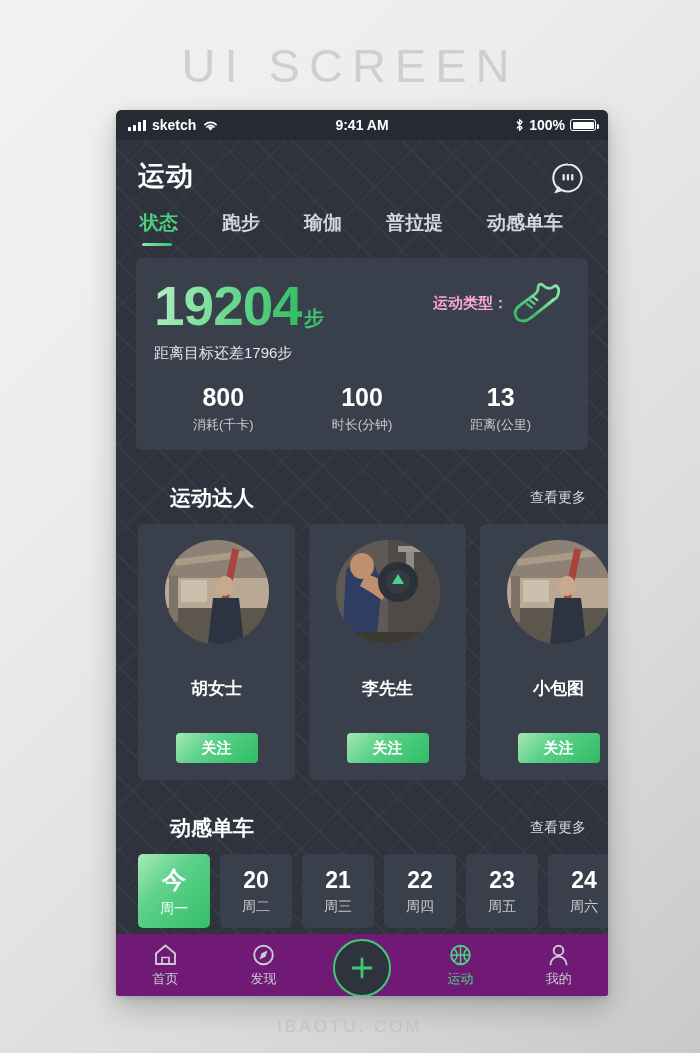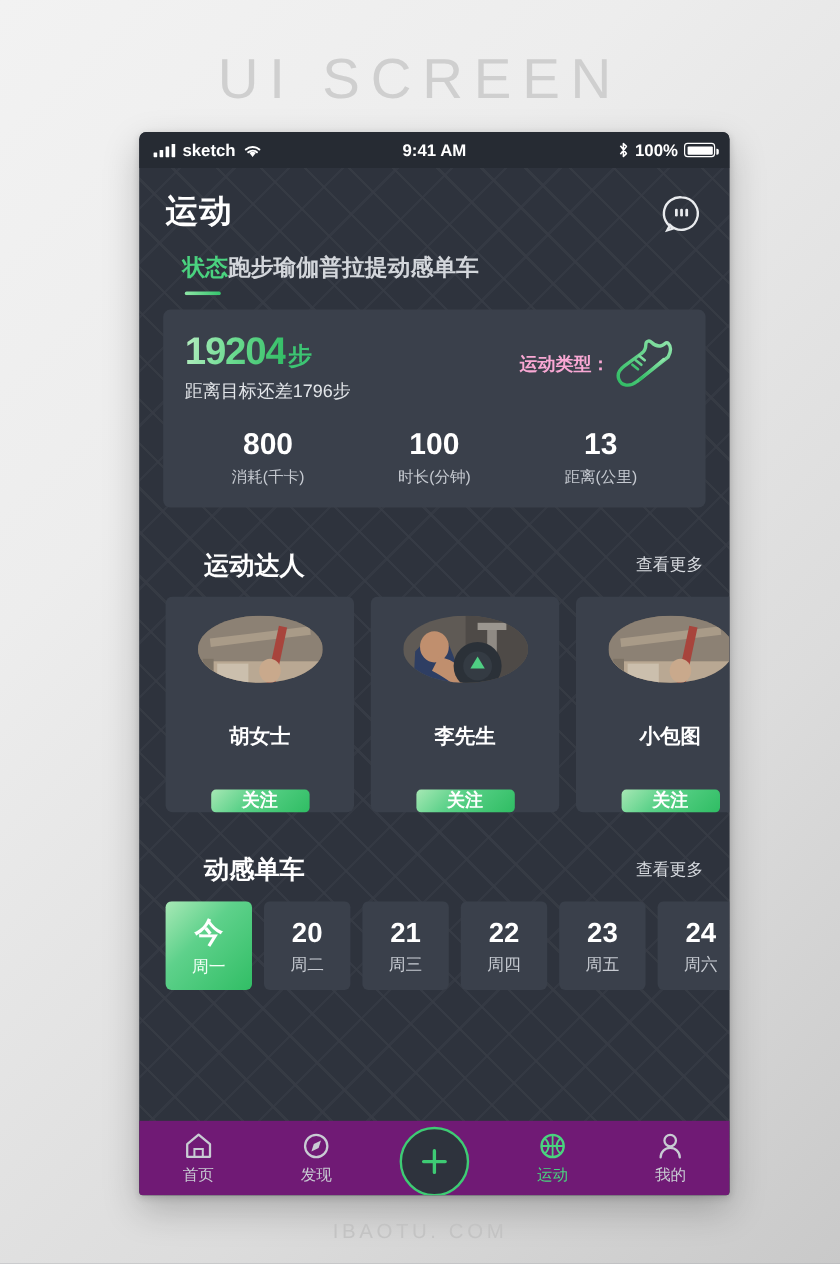--- a/index.html
+++ b/index.html
@@ -79,21 +79,21 @@
     flex: 0 0 auto; padding: 18px 22px 0 22px;
     display: flex; align-items: flex-start; justify-content: space-between;
     position: relative; z-index: 45;
   }
   .app-title { color: #fff; font-size: 27px; font-weight: 700; letter-spacing: 1px; }
   .msg-icon { width: 36px; height: 36px; margin-top: 2px; }
 
   
   .tabs {
     flex: 0 0 auto; display: flex; align-items: flex-start;
-    padding: 14px 0 0 36px; 
+    padding: 14px 0 0 24px; gap: 44px;
     white-space: nowrap; overflow: hidden;
     position: relative; z-index: 45;
   }
   .tab { color: #d3d6db; font-size: 19px; font-weight: 700; position: relative;
          padding-bottom: 10px; }
   .tab.active { color: #4ad37f; }
   .tab.active::after {
     content: ""; position: absolute; left: 2px; bottom: 0;
     width: 30px; height: 3px; border-radius: 2px;
     background: linear-gradient(90deg,#8ee6a6,#35c46d);
@@ -106,21 +106,21 @@
   .stats-card {
     margin: 12px 20px 0 20px;
     background: #3a404b;
     border-radius: 6px;
     padding: 16px 18px 16px 18px;
   }
   .stats-top { display: flex; align-items: flex-start; }
   .steps-wrap { flex: 0 0 auto; }
   .steps-line { display: flex; align-items: baseline; }
   .steps-num {
-    font-size: 32px; font-weight: 700; letter-spacing: -1px;
+    font-size: 55px; font-weight: 700; letter-spacing: -1px;
     background: linear-gradient(100deg, #b7eec2 0%, #6fdc93 45%, #2fbb63 100%);
     -webkit-background-clip: text; background-clip: text;
     -webkit-text-fill-color: transparent; color: #5fd487;
   }
   .steps-unit { font-size: 20px; font-weight: 700; color: #3cc573; margin-left: 2px; }
   .steps-sub { color: #e2e5e9; font-size: 15px; margin-top: 6px; }
   .type-wrap { margin-left: auto; display: flex; align-items: center; gap: 4px; padding-top: 6px; }
   .type-label { color: #f9a8d4; font-size: 15px; font-weight: 700; }
   .shoe { width: 58px; height: 46px; }
 
@@ -134,21 +134,21 @@
     display: flex; align-items: center; justify-content: space-between;
     padding: 34px 22px 12px 22px;
     margin-left: 32px;
   }
   .sec-title { color: #fff; font-size: 21px; font-weight: 700; }
   .sec-more { color: #d8dbe0; font-size: 14px; }
 
   
   .athletes { display: flex; gap: 14px; padding-left: 22px; overflow: hidden; }
   .ath-card {
-    flex: 0 0 157px; height: 180px;
+    flex: 0 0 157px; height: 256px;
     background: #3a404b; border-radius: 6px;
     display: flex; flex-direction: column; align-items: center;
     padding-top: 16px;
     gap: 19px;
   }
   .ath-photo {
     width: 104px; height: 104px; border-radius: 50%;
     overflow: hidden; position: relative;
   }
   .ath-name { color: #fff; font-size: 17px; font-weight: 700; margin-top: 14px; white-space: nowrap; }

